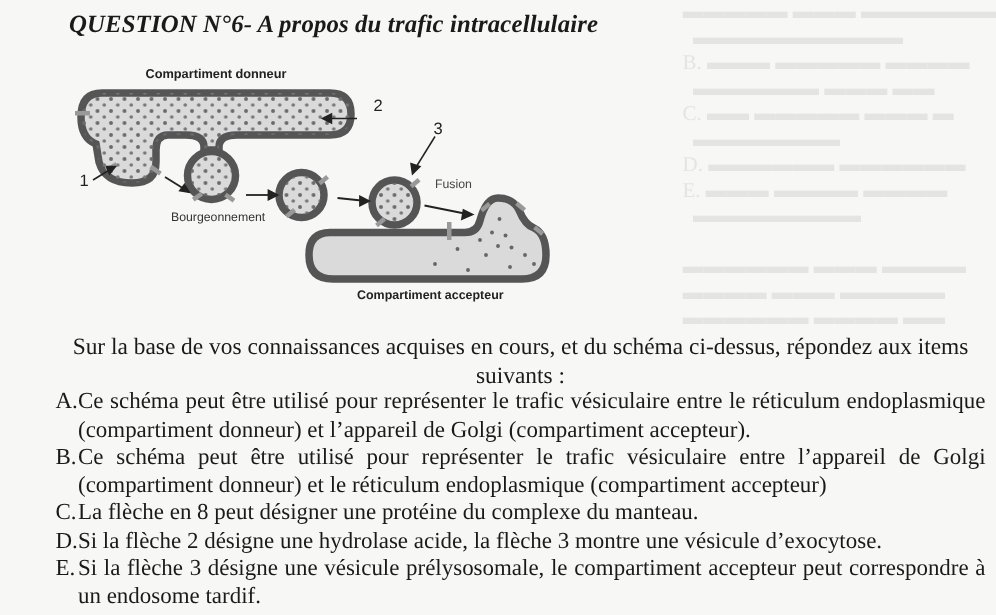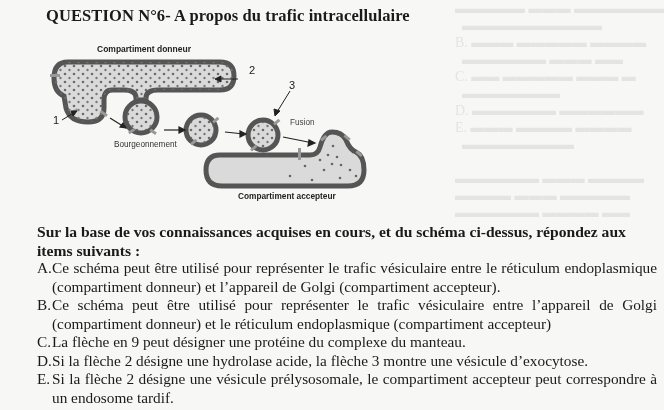--- a/index.html
+++ b/index.html
@@ -10,27 +10,27 @@
     color: #1a1a1a;
   }
   .bleed {
     position: absolute; left: 455px; top: 0; width: 220px;
     color: #e4e4e2; font-size: 14px; line-height: 17px;
     white-space: nowrap; overflow: hidden;
   }
   .bleed div { height: 17px; }
   .title {
     position: absolute; left: 46px; top: 6px;
-    font-weight: bold; font-size: 16.5px; letter-spacing: 0.1px;
+    font-weight: bold; font-size: 16.5px; letter-spacing: 0.1px; font-style: italic;
   }
   .diagram { position: absolute; left: 0; top: 0; }
   .lbl { font-family: "Liberation Sans", sans-serif; }
   .intro {
     position: absolute; left: 37px; top: 222px; width: 620px;
-    font-weight: bold; font-size: 15.6px; line-height: 19px;
+    font-weight: normal; font-size: 15.6px; line-height: 19px; text-align: center;
   }
   .items {
     position: absolute; left: 37px; top: 259px; width: 620px;
     font-size: 15.3px; line-height: 18.5px;
   }
   .item { display: flex; }
   .item .letter { width: 15px; flex: none; }
   .item .txt { text-align: justify; width: 605px; font-family: Liberation Serif, serif; }
 </style>
 </head>
@@ -147,23 +147,23 @@
   <div class="item">
     <span class="letter">A.</span>
     <span class="txt">Ce schéma peut être utilisé pour représenter le trafic vésiculaire entre le réticulum endoplasmique (compartiment donneur) et l’appareil de Golgi (compartiment accepteur).</span>
   </div>
   <div class="item">
     <span class="letter">B.</span>
     <span class="txt">Ce schéma peut être utilisé pour représenter le trafic vésiculaire entre l’appareil de Golgi (compartiment donneur) et le réticulum endoplasmique (compartiment accepteur)</span>
   </div>
   <div class="item">
     <span class="letter">C.</span>
-    <span class="txt">La flèche en 9 peut désigner une protéine du complexe du manteau.</span>
+    <span class="txt">La flèche en 8 peut désigner une protéine du complexe du manteau.</span>
   </div>
   <div class="item">
     <span class="letter">D.</span>
     <span class="txt">Si la flèche 2 désigne une hydrolase acide, la flèche 3 montre une vésicule d’exocytose.</span>
   </div>
   <div class="item">
     <span class="letter">E.</span>
-    <span class="txt">Si la flèche 2 désigne une vésicule prélysosomale, le compartiment accepteur peut correspondre à un endosome tardif.</span>
+    <span class="txt">Si la flèche 3 désigne une vésicule prélysosomale, le compartiment accepteur peut correspondre à un endosome tardif.</span>
   </div>
 </div>
 
 </body></html>

